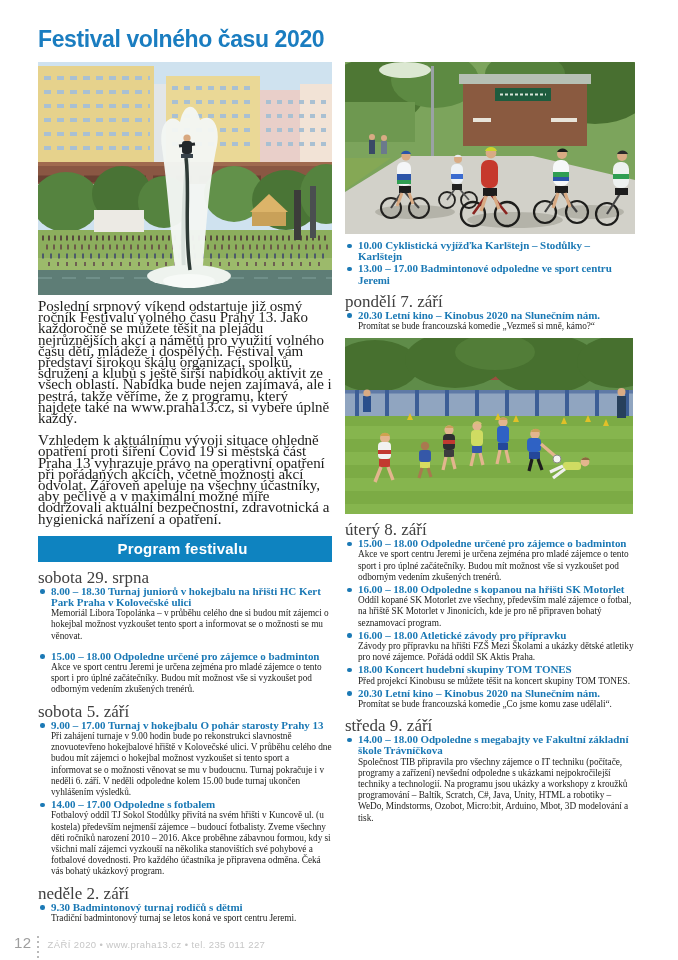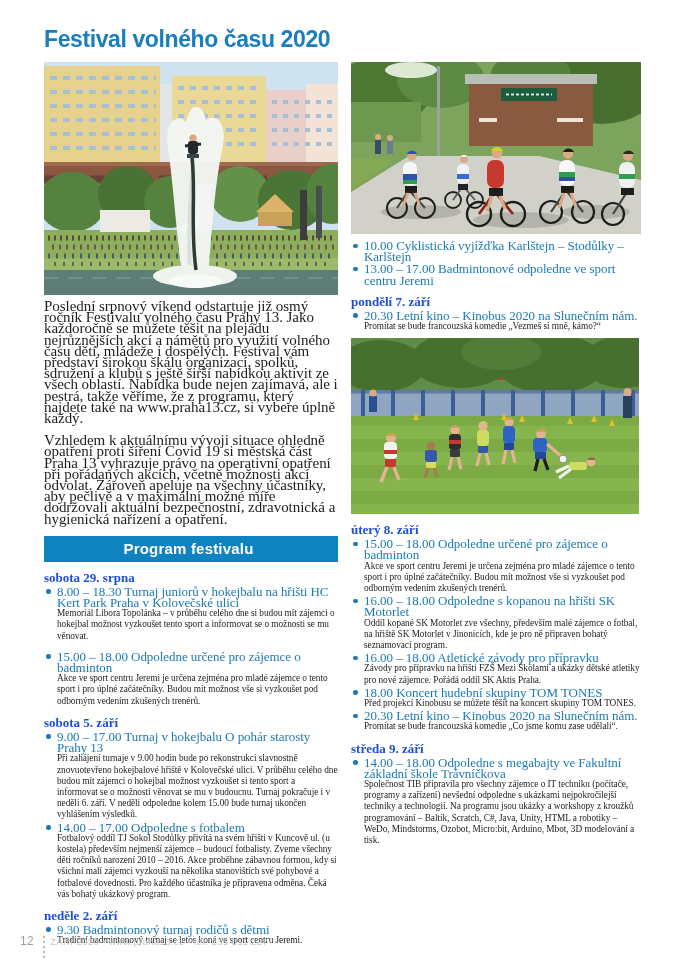--- a/index.html
+++ b/index.html
@@ -1,20 +1,20 @@
 <!DOCTYPE html>
 <html lang="cs"><head>
 <meta charset="utf-8">
 <style>
   html,body{margin:0;padding:0;}
   body{
     width:678px;height:960px;background:#ffffff;overflow:hidden;position:relative;
     font-family:"Liberation Serif",serif;
   }
-  .page{position:absolute;inset:0;background:#fff;margin-left:6px;}
+  .page{position:absolute;inset:0;background:#fff;}
   .title{
     position:absolute;left:38px;top:26px;margin:0;
     font-family:"Liberation Sans",sans-serif;font-weight:bold;font-size:23px;
     color:#1a7dc0;letter-spacing:-0.4px;
   }
   .col{position:absolute;top:62px;}
   .col.left{left:38px;width:294px;}
   .col.right{left:345px;width:290px;}
   .photo{display:block;margin:0 0 6px 0;}
   .photo.mid{margin:6px 0 7px 0;}
@@ -23,40 +23,40 @@
     margin:0 0 11px 0;font-size:15px;line-height:11.2px;color:#1d1d1b;
     letter-spacing:-0.05px;
   }
   .banner{
     background:#0e83c0;color:#ffffff;text-align:center;
     font-family:"Liberation Sans",sans-serif;font-weight:bold;font-size:15px;
     padding:4px 5px 5px 0;margin:10px 0 2px 0;letter-spacing:0.2px;
   }
   .day{margin-top:9px;}
   .date{
-    font-weight:bold;font-size:13px;color:#1d4ed8;margin:0 0 1px 0;line-height:14px;
+    font-weight:normal;font-size:17px;color:#404040;margin:0 0 1px 0;line-height:14px;
   }
   .event{position:relative;padding-left:13px;margin-top:1px;}
   .bullet{
     position:absolute;left:2px;top:3.5px;width:4.5px;height:4.5px;border-radius:50%;
     background:#1b79b5;
   }
   .etitle{
-    font-weight:normal;color:#1b79b5;font-size:13px;line-height:11.2px;margin:0;
+    font-weight:bold;color:#1b79b5;font-size:11px;line-height:11.2px;margin:0;
     letter-spacing:-0.05px;
   }
   .ebody{
     color:#1d1d1b;font-size:9.3px;line-height:11.2px;margin:0;letter-spacing:-0.05px;
   }
   .footer{
     position:absolute;left:14px;top:934px;
     font-family:"Liberation Sans",sans-serif;font-size:9.5px;color:#c6c6c6;
     letter-spacing:0.4px;white-space:nowrap;
   }
-  .footer .pagenum{color:#9e9e9e;margin-right:16px;font-size:12px;}
+  .footer .pagenum{color:#9e9e9e;margin-right:16px;font-size:15px;}
   .foldmark{
     position:absolute;left:37px;top:936px;width:2px;height:22px;
     background:repeating-linear-gradient(to bottom,#b9b9b9 0 2px,transparent 2px 5px);
   }
 </style>
 </head>
 <body>
 
 <div class="page">
 

